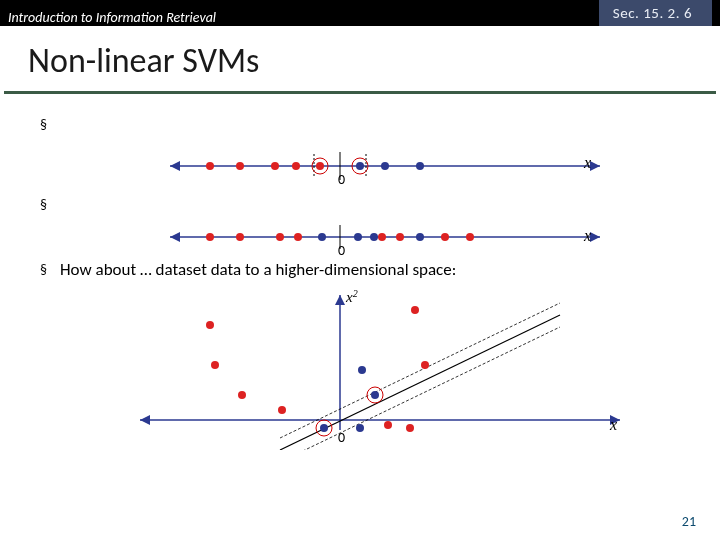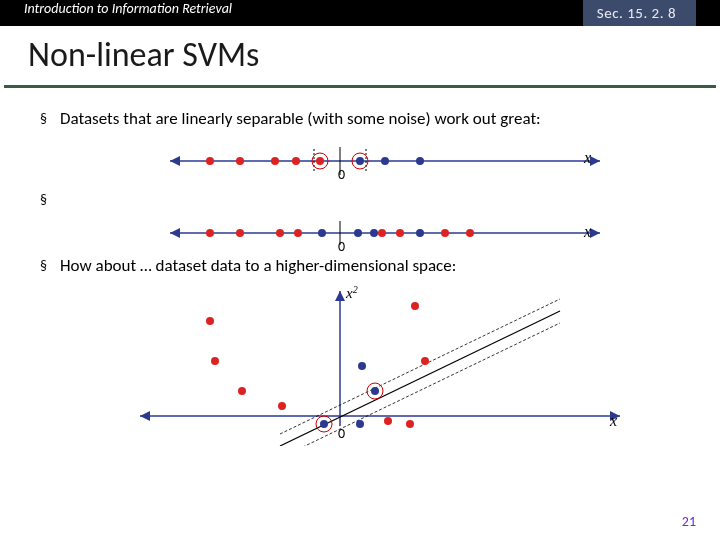--- a/index.html
+++ b/index.html
@@ -10,39 +10,39 @@
     background: #ffffff;
     font-family: Calibri, Arial, sans-serif;
     position: relative;
     overflow: hidden;
   }
   .topbar {
     background: #000000;
     height: 26px;
     color: #fff;
     display: flex;
-    align-items: flex-start;
+    align-items: flex-end;
     font-style: italic;
     font-size: 14px;
-    padding: 0 24px;
+    padding: 0 8px;
     position: relative;
   }
   .sec-label {
     margin-left: auto;
     font-style: normal;
     background: #3c4a6b;
     padding: 4px 20px 4px 14px;
     color: #e8ecf4;
     font-size: 15px;
     letter-spacing: 0.5px;
     height: 18px;
     line-height: 18px;
   }
   .title-area {
-    padding: 8px 28px 6px 28px;
+    padding: 14px 28px 6px 28px;
   }
   .title {
     font-size: 34px;
     color: #1a1a1a;
     margin: 0;
     font-weight: 400;
   }
   .underline {
     height: 3px;
     background: #3b5b46;
@@ -65,43 +65,42 @@
     font-size: 14px;
     padding-top: 2px;
   }
   .svg-fig {
     display: block;
   }
   .page-num {
     position: absolute;
     bottom: 10px;
     right: 24px;
-    color: #6d28d9;
+    color: #0c4a6e;
     font-size: 14px;
   }
   .ital-x { font-style: italic; font-family: 'Times New Roman', serif; }
 </style>
 </head>
 <body>
 
 <div class="topbar">
   <span>Introduction to Information Retrieval</span>
-  <span class="sec-label">Sec. 15. 2. 8</span>
+  <span class="sec-label">Sec. 15. 2. 6</span>
 </div>
 
 <div class="title-area">
   <h1 class="title">Non-linear SVMs</h1>
 </div>
 <div class="underline"></div>
 
 <div class="content">
 
   <div class="bullet">
     <span class="bmark">§</span>
-    <span>Datasets that are linearly separable (with some noise) work out great:</span>
   </div>
 
   <svg class="svg-fig" width="620" height="44" viewBox="0 0 620 44">
     <g transform="translate(300,22)">
       <line x1="-170" y1="0" x2="260" y2="0" stroke="#2b3990" stroke-width="1.5"></line>
       <polygon points="260,0 250,-5 250,5" fill="#2b3990"></polygon>
       <polygon points="-170,0 -160,-5 -160,5" fill="#2b3990"></polygon>
       <line x1="-26" y1="-12" x2="-26" y2="12" stroke="#000" stroke-dasharray="2 2"></line>
       <line x1="0" y1="-14" x2="0" y2="14" stroke="#000"></line>
       <line x1="26" y1="-12" x2="26" y2="12" stroke="#000" stroke-dasharray="2 2"></line>

